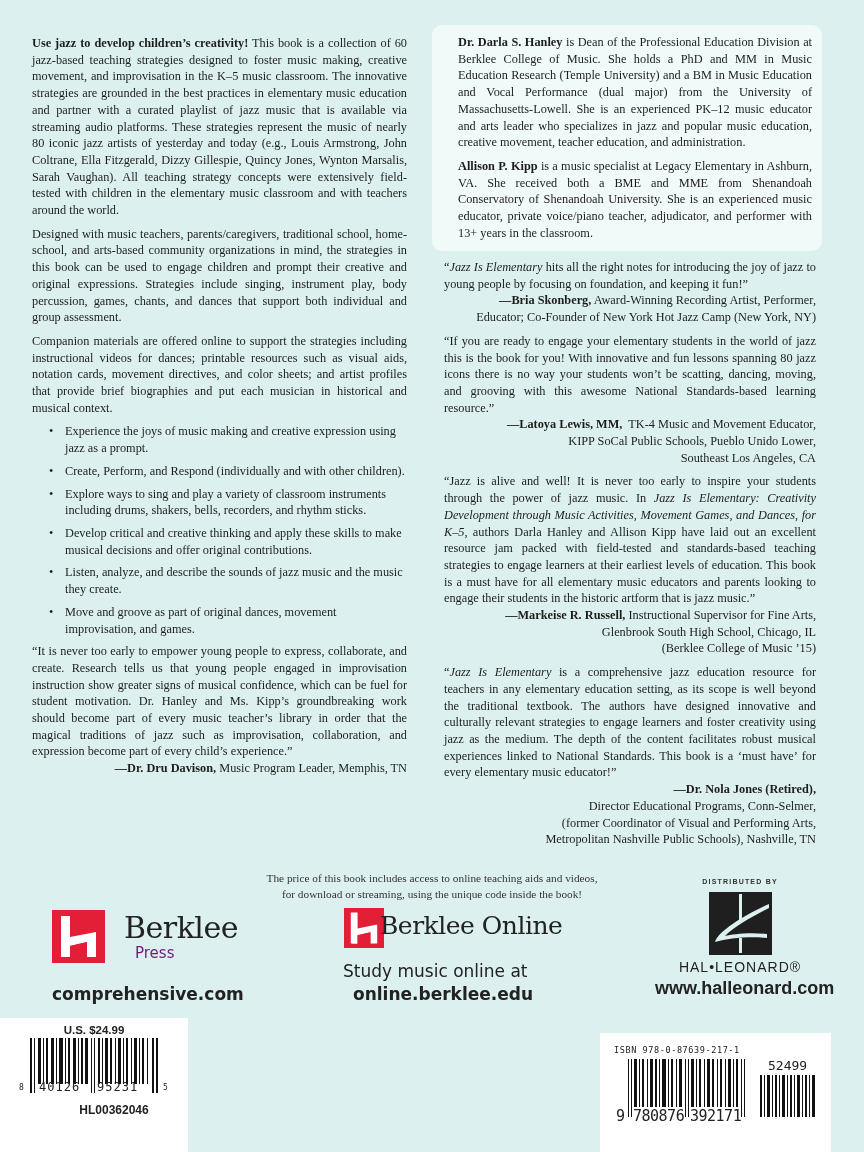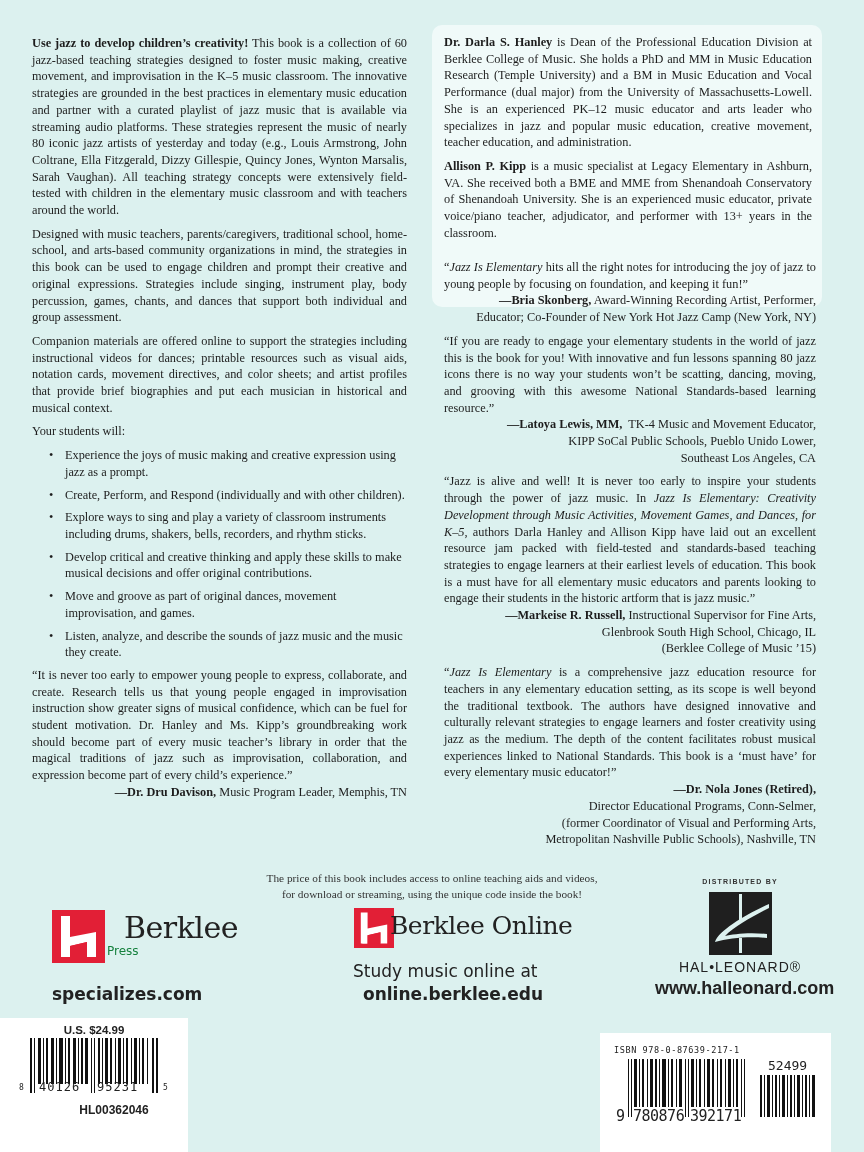--- a/index.html
+++ b/index.html
@@ -16,45 +16,45 @@
   }
   .col-left p { margin-bottom: 7px; }
   .bold { font-weight: bold; }
   .ital { font-style: italic; }
   ul.bullets { list-style: none; margin: 0 0 6px 17px; }
   ul.bullets li { position: relative; padding-left: 16px; margin-bottom: 6px; text-align: left; }
   ul.bullets li::before { content: "\2022"; position: absolute; left: 0; top: 0; }
   .attrib { text-align: right; }
 
   .bio-box {
-    position: absolute; left: 432px; top: 25px; width: 390px; height: 282px;
-    background: #f0faf9; border-radius: 10px; padding: 9px 10px 0 12px;
+    position: absolute; left: 432px; top: 25px; width: 390px; height: 226px;
+    background: #f0faf9; border-radius: 10px; padding: 9px 10px 0 26px;
     font-size: 12.3px; line-height: 16.7px; text-align: justify;
   }
   .bio-box p { margin-bottom: 7px; }
 
   .col-right {
     position: absolute; left: 444px; top: 259px; width: 372px;
     font-size: 12.3px; line-height: 16.7px; text-align: justify;
   }
   .col-right .quote { margin-bottom: 7px; }
   .col-right .attrib { line-height: 16.7px; }
 
   .promo {
     position: absolute; left: 210px; top: 870px; width: 444px;
     text-align: center; font-size: 11.3px; line-height: 16px; color: #333;
   }
 
   .logo-bp { position: absolute; left: 52px; top: 910px; }
-  .logo-bo { position: absolute; left: 334px; top: 908px; padding-left: 20px; }
+  .logo-bo { position: absolute; left: 324px; top: 908px; padding-left: 20px; }
   .hl { position: absolute; left: 655px; top: 878px; width: 170px; text-align: center; }
   .sans { font-family: "DejaVu Sans", "Liberation Sans", sans-serif; }
 
   .bp-word { position: absolute; left: 72px; top: 0; font-size: 30px; color: #222; font-family: "DejaVu Serif", serif; letter-spacing: -0.5px; }
-  .bp-sub { position: absolute; left: 55px; top: 34px; font-size: 12px; color: #15803d; }
+  .bp-sub { position: absolute; left: 83px; top: 34px; font-size: 15px; color: #701a75; }
   .bp-url { position: absolute; left: 0; top: 74px; font-size: 17px; font-weight: bold; color: #222; white-space: nowrap; }
 
   .bo-word { position: absolute; left: 56px; top: 3px; font-size: 25px; color: #222; font-family: "DejaVu Serif", serif; white-space: nowrap; letter-spacing: -0.5px; }
   .bo-line1 { position: absolute; left: 19px; top: 53px; font-size: 17px; color: #222; white-space: nowrap; }
   .bo-line2 { position: absolute; left: 29px; top: 76px; font-size: 17px; font-weight: bold; color: #222; white-space: nowrap; }
 
   .hl-dist { font-family: "Liberation Sans", sans-serif; font-size: 7px; letter-spacing: 1.2px; font-weight: bold; color: #333; }
   .hl-logo { width: 63px; height: 63px; margin: 7px auto 4px; display: block; }
   .hl-name { font-family: "Liberation Sans", sans-serif; font-size: 14px; letter-spacing: 1px; color: #222; }
   .hl-url { font-family: "Liberation Sans", sans-serif; font-size: 18px; font-weight: bold; color: #222; margin-top: 3px; }
@@ -75,28 +75,27 @@
 </style>
 </head>
 <body>
 
 <div class="col-left">
   <p>
     <span class="bold">Use jazz to develop children’s creativity!</span><span> This book is a collection of 60 jazz-based teaching strategies designed to foster music making, creative movement, and improvisation in the K–5 music classroom. The innovative strategies are grounded in the best practices in elementary music education and partner with a curated playlist of jazz music that is available via streaming audio platforms. These strategies represent the music of nearly 80 iconic jazz artists of yesterday and today (e.g., Louis Armstrong, John Coltrane, Ella Fitzgerald, Dizzy Gillespie, Quincy Jones, Wynton Marsalis, Sarah Vaughan).  All teaching strategy concepts were extensively field-tested with children in the elementary music classroom and with teachers around the world.</span>
   </p>
   <p>Designed with music teachers, parents/caregivers, traditional school, home-school, and arts-based community organizations in mind, the strategies in this book can be used to engage children and prompt their creative and original expressions. Strategies include singing, instrument play, body percussion, games, chants, and dances that support both individual and group assessment.</p>
   <p>Companion materials are offered online to support the strategies including instructional videos for dances; printable resources such as visual aids, notation cards, movement directives, and color sheets; and artist profiles that provide brief biographies and put each musician in historical and musical context.</p>
-  <p>Your students will:</p>
   <ul class="bullets">
     <li>Experience the joys of music making and creative expression using jazz as a prompt.</li>
     <li>Create, Perform, and Respond (individually and with other children).</li>
     <li>Explore ways to sing and play a variety of classroom instruments including drums, shakers, bells, recorders, and rhythm sticks.</li>
     <li>Develop critical and creative thinking and apply these skills to make musical decisions and offer original contributions.</li>
+    <li>Listen, analyze, and describe the sounds of jazz music and the music they create.</li>
     <li>Move and groove as part of original dances, movement improvisation, and games.</li>
-    <li>Listen, analyze, and describe the sounds of jazz music and the music they create.</li>
   </ul>
   <p style="margin-bottom:0">“It is never too early to empower young people to express, collaborate, and create.  Research tells us that young people engaged in improvisation instruction show greater signs of musical confidence, which can be fuel for student motivation. Dr. Hanley and Ms. Kipp’s groundbreaking work should become part of every music teacher’s library in order that the magical traditions of jazz such as improvisation, collaboration, and expression become part of every child’s experience.”</p>
   <div class="attrib">
     <span class="bold">—Dr. Dru Davison,</span><span> Music Program Leader, Memphis, TN</span>
   </div>
 </div>
 
 <div class="bio-box">
   <p>
     <span class="bold">Dr. Darla S. Hanley</span><span> is Dean of the Professional Education Division at Berklee College of Music. She holds a PhD and MM in Music Education Research (Temple University) and a BM in Music Education and Vocal Performance (dual major) from the University of Massachusetts-Lowell. She is an experienced PK–12 music educator and arts leader who specializes in jazz and popular music education, creative movement, teacher education, and administration.</span>
@@ -151,21 +150,21 @@
 
 <div class="logo-bp">
   <svg width="53" height="53" viewBox="0 0 53 53">
     <rect width="53" height="53" fill="#e21f36"></rect>
     <path d="M9 6 H18 V27 L44 22 V47 H35 V32 L18 36 V47 H9 Z" fill="#ffffff"></path>
     <path d="M18 36 L35 32 V47 H18 Z" fill="#e21f36"></path>
     <path d="M11 40 H17 V47 H11 Z" fill="#ffffff"></path>
   </svg>
   <div class="bp-word">Berklee</div>
   <div class="bp-sub sans">Press</div>
-  <div class="bp-url sans">specializes.com</div>
+  <div class="bp-url sans">comprehensive.com</div>
 </div>
 
 <div class="logo-bo">
   <svg width="40" height="40" viewBox="0 0 53 53">
     <rect width="53" height="53" fill="#e21f36"></rect>
     <path d="M9 6 H18 V27 L44 22 V47 H35 V32 L18 36 V47 H9 Z" fill="#ffffff"></path>
     <path d="M18 36 L35 32 V47 H18 Z" fill="#e21f36"></path>
     <path d="M11 40 H17 V47 H11 Z" fill="#ffffff"></path>
   </svg>
   <div class="bo-word">Berklee Online</div>

